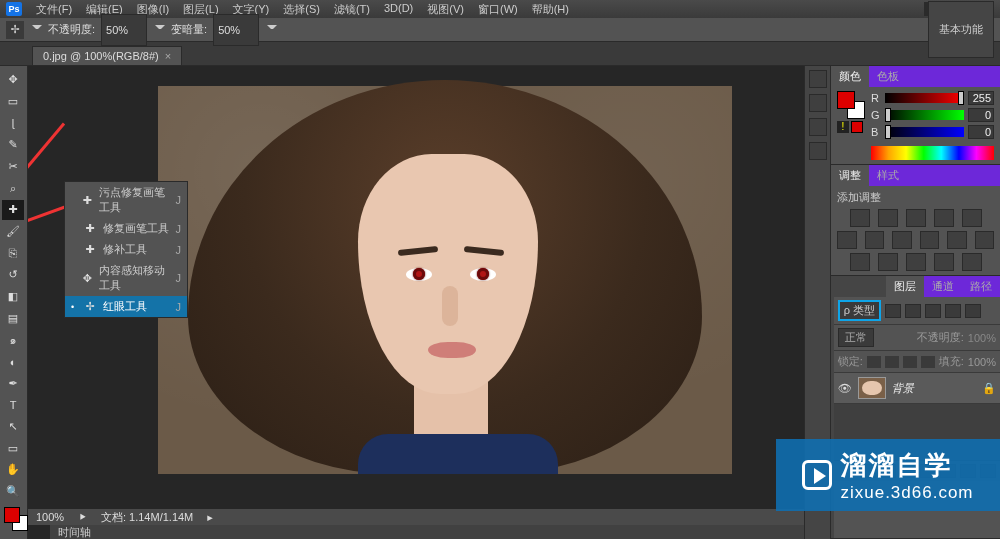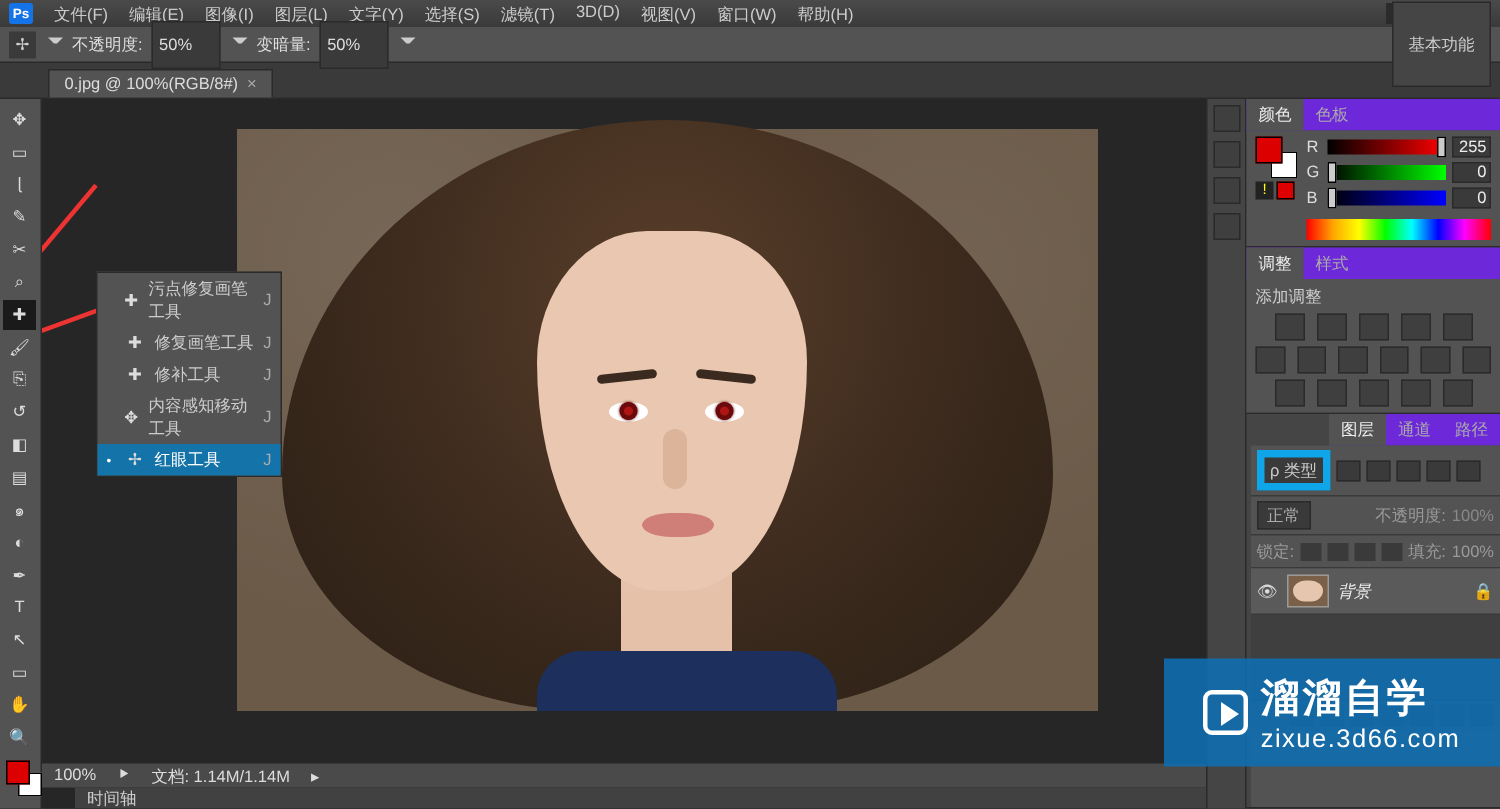--- a/index.html
+++ b/index.html
@@ -106,21 +106,21 @@
 .spectrum { height: 14px; background: linear-gradient(90deg, red,orange,yellow,lime,cyan,blue,magenta,red); margin-top: 4px; }
 
 
 .adj-body { padding: 4px 6px 8px; }
 .adj-row { display: flex; gap: 8px; justify-content: center; margin-top: 4px; }
 .adj-row .a { width: 20px; height: 18px; background: #3f3f3f; border: 1px solid #2a2a2a; cursor: pointer; }
 
 
 .layers-body { padding: 0; }
 .lctrl { display: flex; align-items: center; gap: 4px; padding: 3px 4px; border-bottom: 1px solid #3a3a3a; }
-.lctrl .sel { background: #3a3a3a; border: 5px solid #0ea5e9; padding: 1px 4px; flex: 0 0 auto; }
+.lctrl .sel { background: #3a3a3a; border: 2px solid #0ea5e9; padding: 1px 4px; flex: 0 0 auto; }
 .lctrl .mini { width: 16px; height: 14px; background: #3a3a3a; border: 1px solid #2a2a2a; cursor: pointer; }
 .lctrl2 { display: flex; align-items: center; gap: 4px; padding: 3px 4px; border-bottom: 1px solid #3a3a3a; color: #999; }
 .lctrl2 .sel { background: #3a3a3a; border: 1px solid #2a2a2a; padding: 1px 6px; color: #aaa; }
 .lctrl2 .lbl { margin-left: auto; }
 .lctrl2 .val { color: #888; }
 .lctrl3 { display: flex; align-items: center; gap: 4px; padding: 3px 4px; border-bottom: 1px solid #3a3a3a; color: #999; }
 .lctrl3 .lico { width: 14px; height: 12px; background: #3a3a3a; }
 .lctrl3 .lbl2 { margin-left: auto; }
 .layer-row { display: flex; align-items: center; gap: 6px; padding: 4px; background: #5a5a5a; border-bottom: 1px solid #3a3a3a; }
 .layer-row .vis { width: 14px; text-align: center; color: #ddd; }

